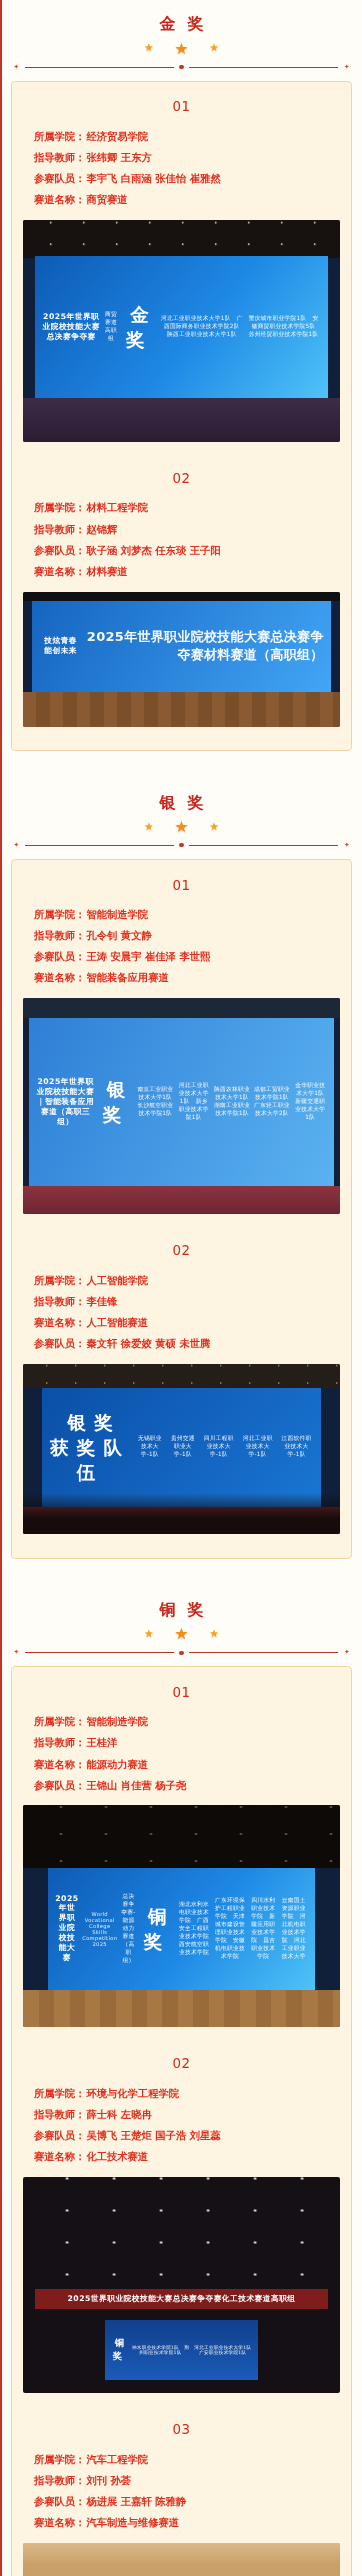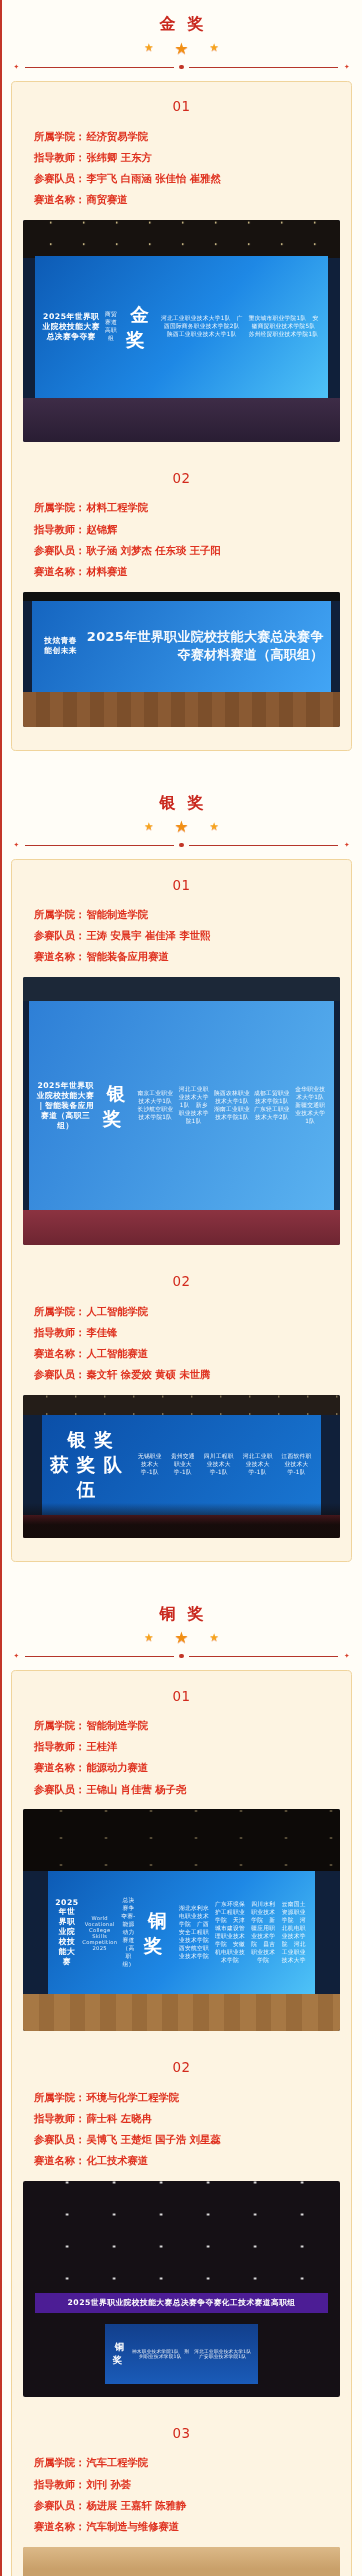--- a/index.html
+++ b/index.html
@@ -106,21 +106,21 @@
   .photo--b1 .floor{display:block;bottom:0;height:17%;
     background:repeating-linear-gradient(90deg,#a77844 0 15.5px,#996b3a 15.5px 31px);}
   .photo--b1 .screen{left:8%;right:8%;top:28%;bottom:17%;}
 
   
   .photo--hall{background:#151015;}
   .photo--hall .ceiling{display:block;top:0;height:52%;background:linear-gradient(#efe9df,#d9d0c2);
     background-image:radial-gradient(#ffffff 1px,rgba(255,255,255,.25) 1.5px,transparent 2.1px);background-size:47px 32px;background-position:20.6px 17.5px;}
   .photo--hall .banner{
     display:flex;position:absolute;top:52%;height:9%;left:4%;right:4%;
-    background:#4c1d95;color:#fff;align-items:center;justify-content:center;
+    background:#7f1d1d;color:#fff;align-items:center;justify-content:center;
     font-weight:bold;font-size:7.2px;letter-spacing:0.5px;}
   .photo--hall .screen{left:26%;right:26%;top:66%;bottom:6%;gap:1.5px;padding:3.1px;
     background:linear-gradient(#123f8c,#1a5bb8);}
   .photo--hall .cap.big{font-size:9.3px;letter-spacing:.4em;}
   .photo--hall .cap.small{font-size:4.6px;}
 
   
   .photo--b3{background:#c9a06a;}
   .photo--b3 .ceiling{display:block;top:0;height:10%;background:linear-gradient(#dcb988,#c9a06a);}
 </style>
@@ -196,23 +196,24 @@
       <span class="dia">✦</span>
       <span class="line"></span>
       <span class="dot"></span>
       <span class="line"></span>
       <span class="dia">✦</span>
     </div>
     <div class="card">
   <article class="entry">
     <h3 class="entry-num">01</h3>
     <p class="field"><span class="flabel">所属学院：</span><span>智能制造学院</span></p>
+    <p class="field"><span class="flabel">指导教师：</span><span>孔令钊 黄文静</span></p>
     <p class="field"><span class="flabel">参赛队员：</span><span>王涛 安晨宇 崔佳泽 李世熙</span></p>
     <p class="field"><span class="flabel">赛道名称：</span><span>智能装备应用赛道</span></p>
-    <div class="photo photo--bluefull" style="height: 268px;">
+    <div class="photo photo--bluefull" style="height: 216px;">
       <div class="ceiling"></div>
 
       <div class="screen">
                 <div class="cap head">2025年世界职业院校技能大赛｜智能装备应用赛道（高职三组）</div>
                 <div class="cap big">银 奖</div>
                 <div class="cap small">南京工业职业技术大学1队　长沙航空职业技术学院1队</div>
                 <div class="cap small">河北工业职业技术大学1队　新乡职业技术学院1队</div>
                 <div class="cap small">陕西农林职业技术大学1队　湖南工业职业技术学院1队</div>
                 <div class="cap small">成都工贸职业技术学院1队　广东轻工职业技术大学2队</div>
                 <div class="cap small">金华职业技术大学1队　新疆交通职业技术大学1队</div>
@@ -220,21 +221,21 @@
       <div class="floor"></div>
     </div>
   </article>
 
   <article class="entry">
     <h3 class="entry-num">02</h3>
     <p class="field"><span class="flabel">所属学院：</span><span>人工智能学院</span></p>
     <p class="field"><span class="flabel">指导教师：</span><span>李佳锋</span></p>
     <p class="field"><span class="flabel">赛道名称：</span><span>人工智能赛道</span></p>
     <p class="field"><span class="flabel">参赛队员：</span><span>秦文轩 徐爱姣 黄硕 未世腾</span></p>
-    <div class="photo photo--dim" style="height: 143px;">
+    <div class="photo photo--dim" style="height: 170px;">
       <div class="ceiling"></div>
 
       <div class="screen">
                 <div class="cap big">银奖获奖队伍</div>
                 <div class="cap small">无锡职业技术大学-1队</div>
                 <div class="cap small">贵州交通职业大学-1队</div>
                 <div class="cap small">四川工程职业技术大学-1队</div>
                 <div class="cap small">河北工业职业技术大学-1队</div>
                 <div class="cap small">江西软件职业技术大学-1队</div>
               </div>

